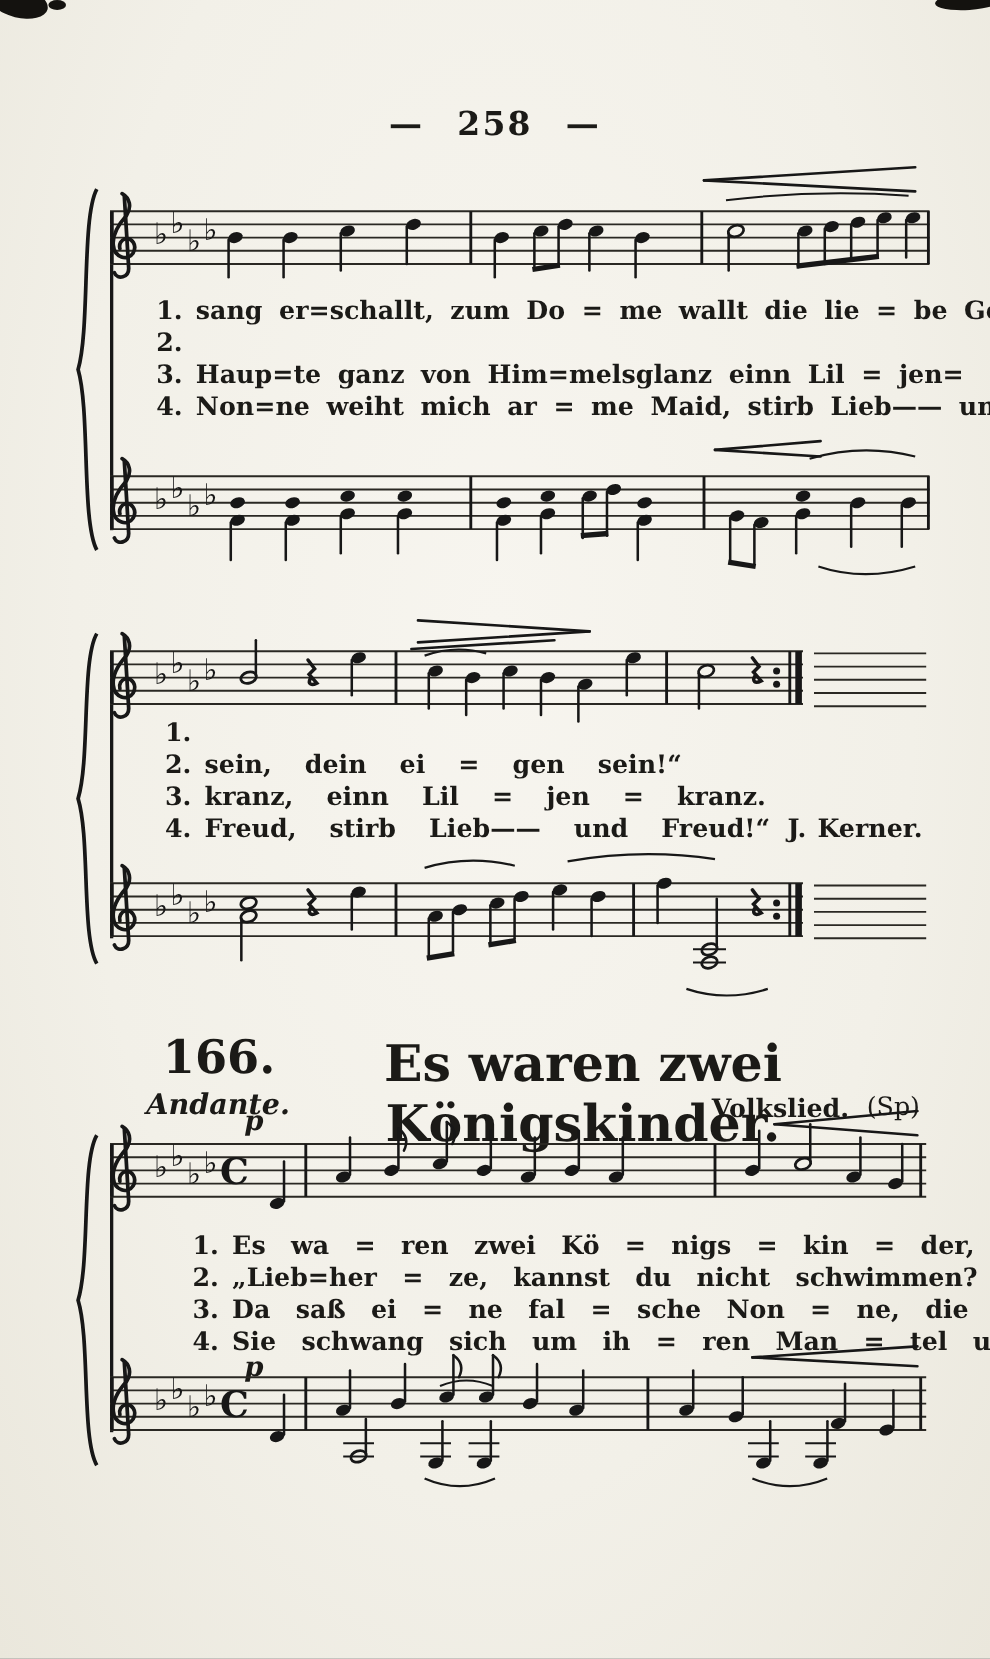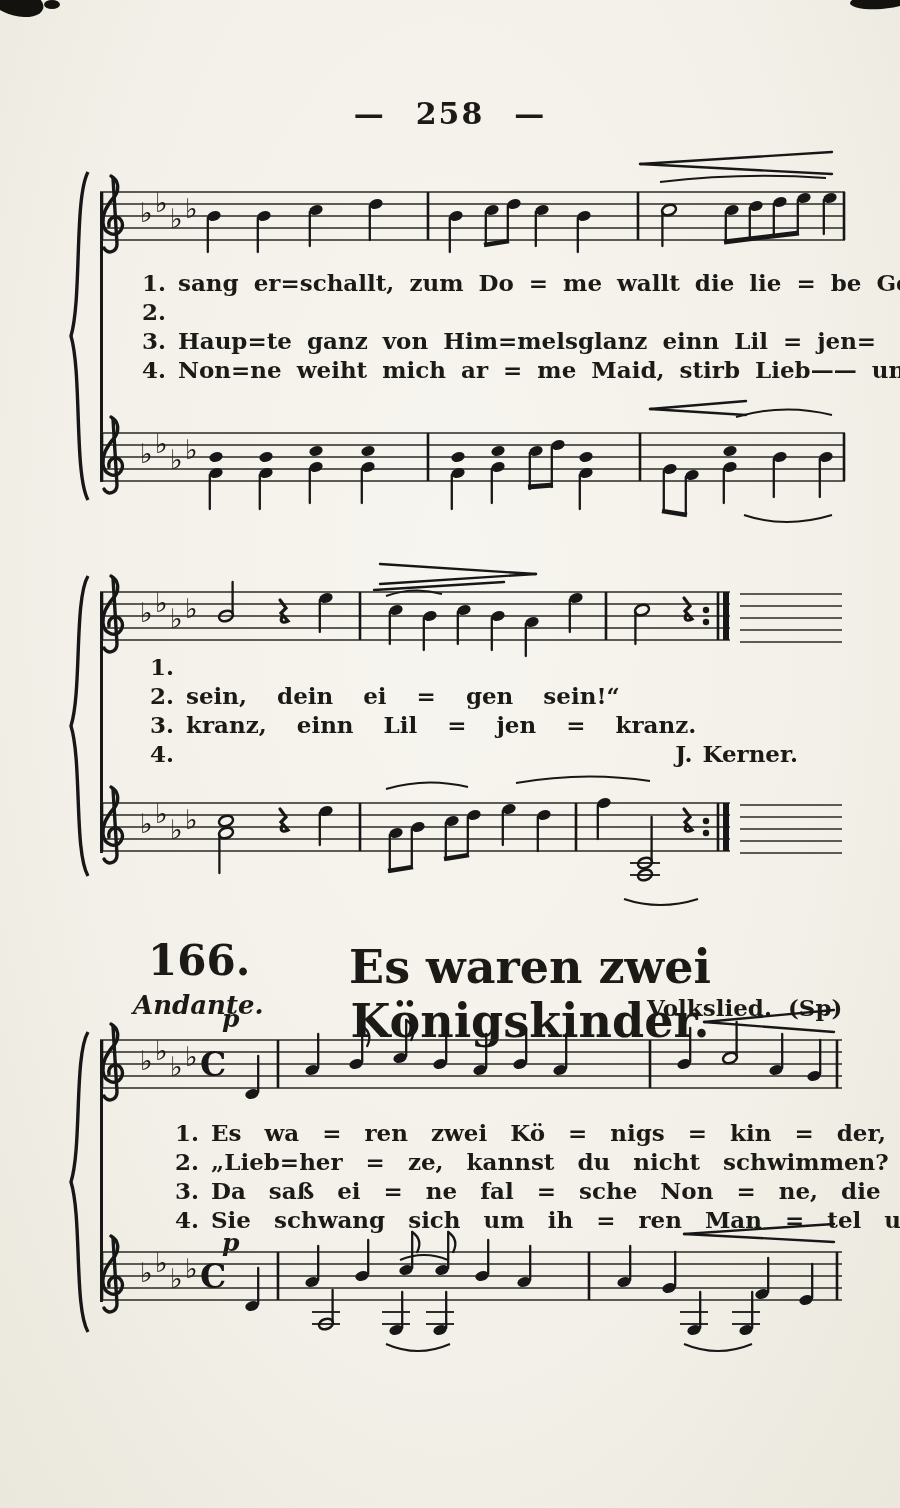--- a/index.html
+++ b/index.html
@@ -33,21 +33,21 @@
   .vnum{width:36px;flex:none;}
   .b1 .vtext{word-spacing:7px;}
   .b2 .vtext{word-spacing:22px;}
   .b3 .vtext{word-spacing:15px;}
   .b2{width:648px;}
   .credit{margin-left:auto;padding-left:16px;word-spacing:2px;}
   .title-num{position:absolute;left:148px;top:936px;font-size:42px;font-weight:bold;}
   .title-text{position:absolute;left:250px;top:940px;width:560px;text-align:center;font-size:46px;font-weight:bold;}
   .tempo{position:absolute;left:133px;top:990px;font-size:26px;font-weight:bold;font-style:italic;}
   .attr{position:absolute;left:647px;top:994px;font-size:23px;font-weight:bold;display:flex;gap:16px;}
-  .attr .sp{font-weight:bold;font-style:normal;}
+  .attr .sp{font-weight:normal;font-style:normal;}
   .dyn{position:absolute;font-style:italic;font-weight:bold;font-size:25px;}
 </style>
 </head>
 <body>
 
 <div class="page">
 
   <div class="blot" style="left:-10px;top:-12px;width:54px;height:28px;transform:rotate(14deg)"></div>
   <div class="blot" style="left:44px;top:0px;width:16px;height:9px"></div>
   <div class="blot" style="left:850px;top:-7px;width:62px;height:16px;transform:rotate(-4deg)"></div>
@@ -369,20 +369,21 @@
     <div class="vrow">
         <span class="vnum">2.</span>
         <span class="vtext">sein, dein ei = gen sein!“</span>
       </div>
     <div class="vrow">
         <span class="vnum">3.</span>
         <span class="vtext">kranz, einn Lil = jen = kranz.</span>
       </div>
     <div class="vrow">
         <span class="vnum">4.</span>
+        <span class="vtext">Freud, stirb Lieb—— und Freud!“</span>
         <span class="credit">J. Kerner.</span>
       </div>
   </div>
 
   <svg class="staff" style="left:84px;top:775px" width="776" height="150" viewBox="0 0 776 150">
     <g class="sline">
       <line x1="16" y1="28" x2="646" y2="28"></line>
         <line x1="16" y1="40" x2="646" y2="40"></line>
         <line x1="16" y1="52" x2="646" y2="52"></line>
         <line x1="16" y1="64" x2="646" y2="64"></line>

